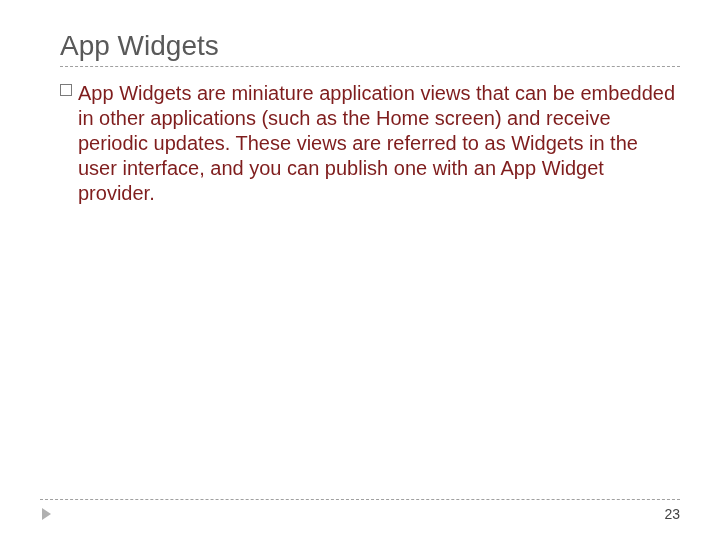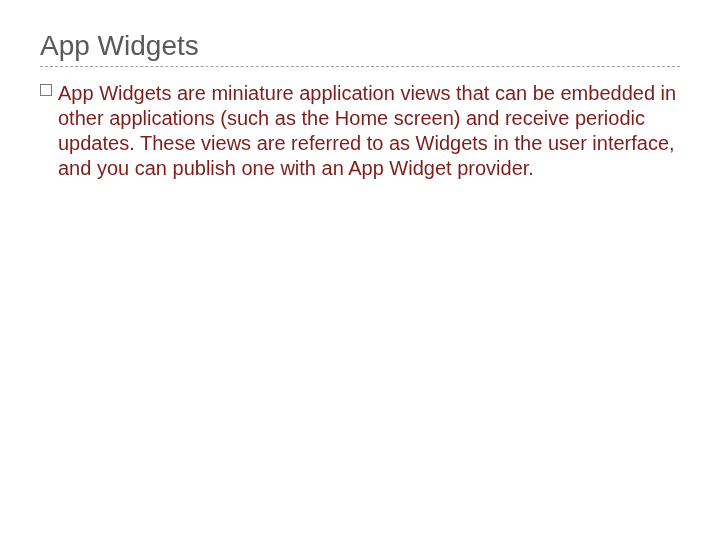--- a/index.html
+++ b/index.html
@@ -4,21 +4,21 @@
   <style>
     * { margin: 0; padding: 0; box-sizing: border-box; }
     body {
       width: 720px;
       height: 540px;
       background: #ffffff;
       font-family: Arial, Helvetica, sans-serif;
       position: relative;
     }
     .slide {
-      padding: 30px 40px 20px 40px;
+      padding: 30px 40px 20px 60px;
       height: 100%;
       position: relative;
     }
     .title {
       font-size: 28px;
       font-weight: normal;
       color: #595959;
       margin-bottom: 4px;
     }
     .title-rule {
@@ -74,13 +74,20 @@
 </head>
 <body>
 
 <div class="slide">
   <h1 class="title">App Widgets</h1>
   <hr class="title-rule">
   <div class="body-text">
     <span class="bullet-marker"></span>
     <span>App Widgets are miniature application views that can be embedded in other applications (such as the Home screen) and receive periodic updates. These views are referred to as Widgets in the user interface, and you can publish one with an App Widget provider.</span>
   </div>
+  <div class="footer">
+    <hr class="footer-rule">
+    <div class="footer-row">
+      <div class="footer-arrow"></div>
+      <div class="page-number">23</div>
+    </div>
+  </div>
 </div>
 
 </body></html>

